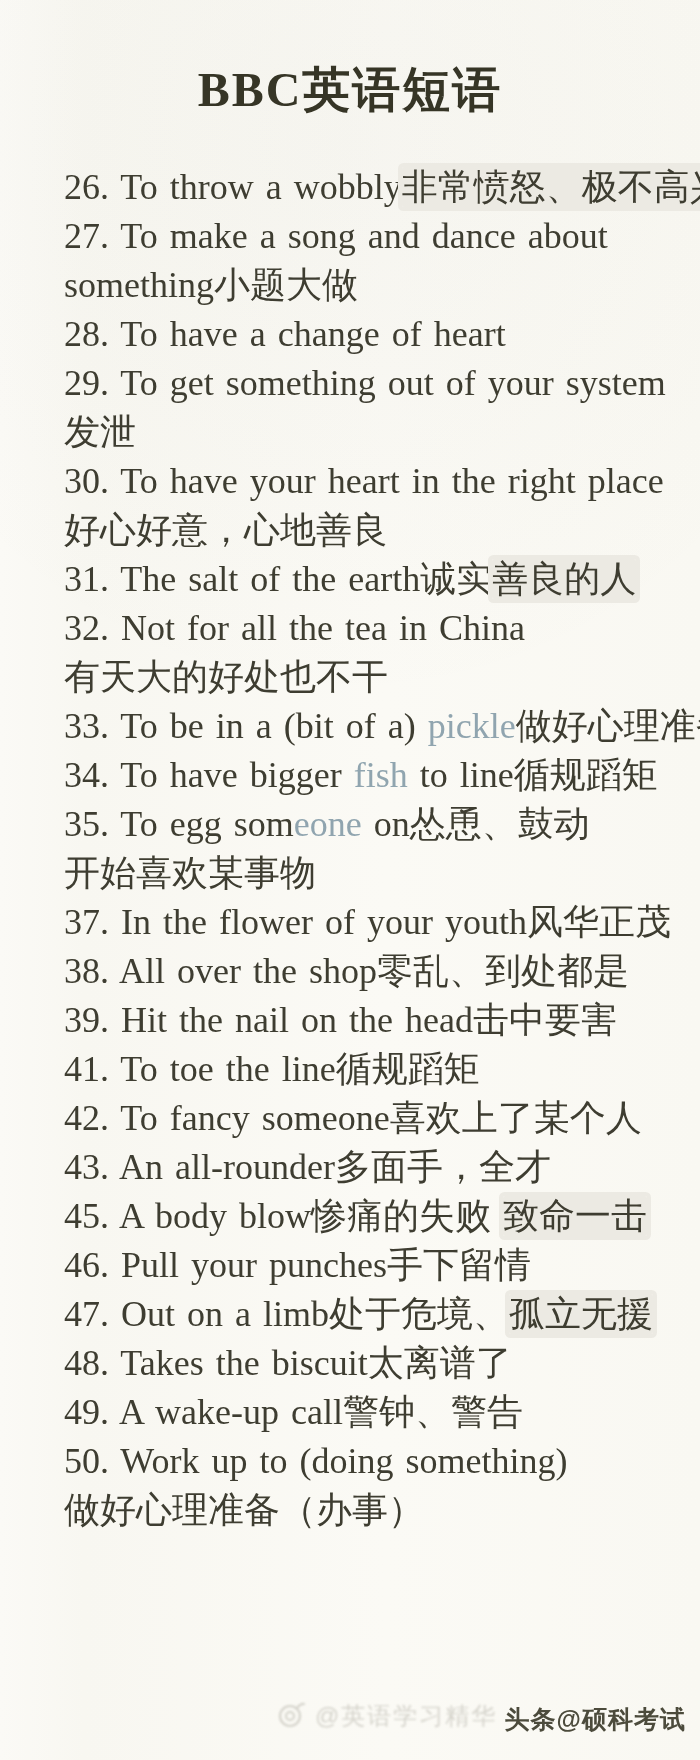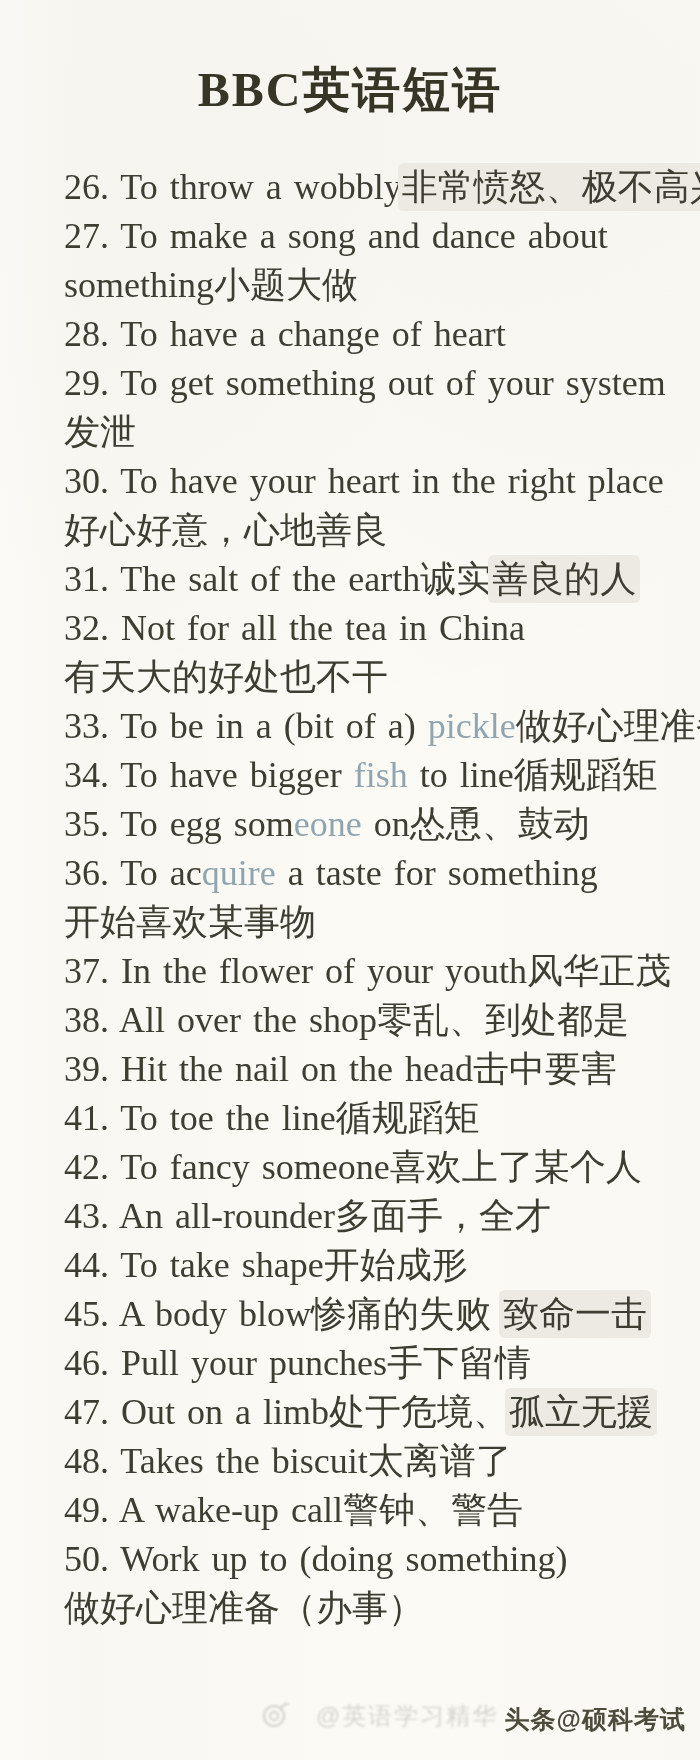--- a/index.html
+++ b/index.html
@@ -51,22 +51,22 @@
     color:var(--muted);
     opacity:.85;
   }
   .line .shade{
     background:var(--shade);
     box-shadow:0 0 0 4px var(--shade);
     border-radius:2px;
   }
   .footer-watermark{
     position:absolute;
-    left:260px;top:1700px;
-    display:flex;align-items:flex-start;gap:26px;
+    left:276px;top:1700px;
+    display:flex;align-items:flex-start;gap:9px;
     opacity:.55;
     filter:blur(0.8px);
   }
   .footer-watermark .wm-text{
     font-family:"Liberation Sans","DejaVu Sans",sans-serif;
     font-size:24px;
     letter-spacing:2px;
     color:var(--faint);
   }
   .wm-icon{width:30px;height:30px;display:block;}
@@ -95,29 +95,27 @@
       <div class="line"><span>29. To get something out of your system</span></div>
       <div class="line"><span>发泄</span></div>
       <div class="line"><span>30. To have your heart in the right place</span></div>
       <div class="line"><span>好心好意，心地善良</span></div>
       <div class="line"><span>31. The salt of the earth诚实</span><span class="shade">善良的人</span></div>
       <div class="line"><span>32. Not for all the tea in China</span></div>
       <div class="line"><span>有天大的好处也不干</span></div>
       <div class="line"><span>33. To be in a (bit of a) </span><span class="muted">pickle</span><span>做好心理准备</span></div>
       <div class="line"><span>34. To have bigger </span><span class="muted">fish</span><span> to line循规蹈矩</span></div>
       <div class="line"><span>35. To egg som</span><span class="muted">eone</span><span> on怂恿、鼓动</span></div>
-      <div class="line"><span>36. To ac</span><span class="muted">quire</span><span> a taste for something</span></div>
       <div class="line"><span>开始喜欢某事物</span></div>
       <div class="line"><span>37. In the flower of your youth风华正茂</span></div>
       <div class="line"><span>38. All over the shop零乱、到处都是</span></div>
       <div class="line"><span>39. Hit the nail on the head击中要害</span></div>
       <div class="line"><span>41. To toe the line循规蹈矩</span></div>
       <div class="line"><span>42. To fancy someone喜欢上了某个人</span></div>
       <div class="line"><span>43. An all-rounder多面手，全才</span></div>
-      <div class="line"><span>44. To take shape开始成形</span></div>
       <div class="line"><span>45. A body blow惨痛的失败 </span><span class="shade">致命一击</span></div>
       <div class="line"><span>46. Pull your punches手下留情</span></div>
       <div class="line"><span>47. Out on a limb处于危境、</span><span class="shade">孤立无援</span></div>
       <div class="line"><span>48. Takes the biscuit太离谱了</span></div>
       <div class="line"><span>49. A wake-up call警钟、警告</span></div>
       <div class="line"><span>50. Work up to (doing something)</span></div>
       <div class="line"><span>做好心理准备（办事）</span></div>
     </div>
 
   <div class="footer-watermark">

